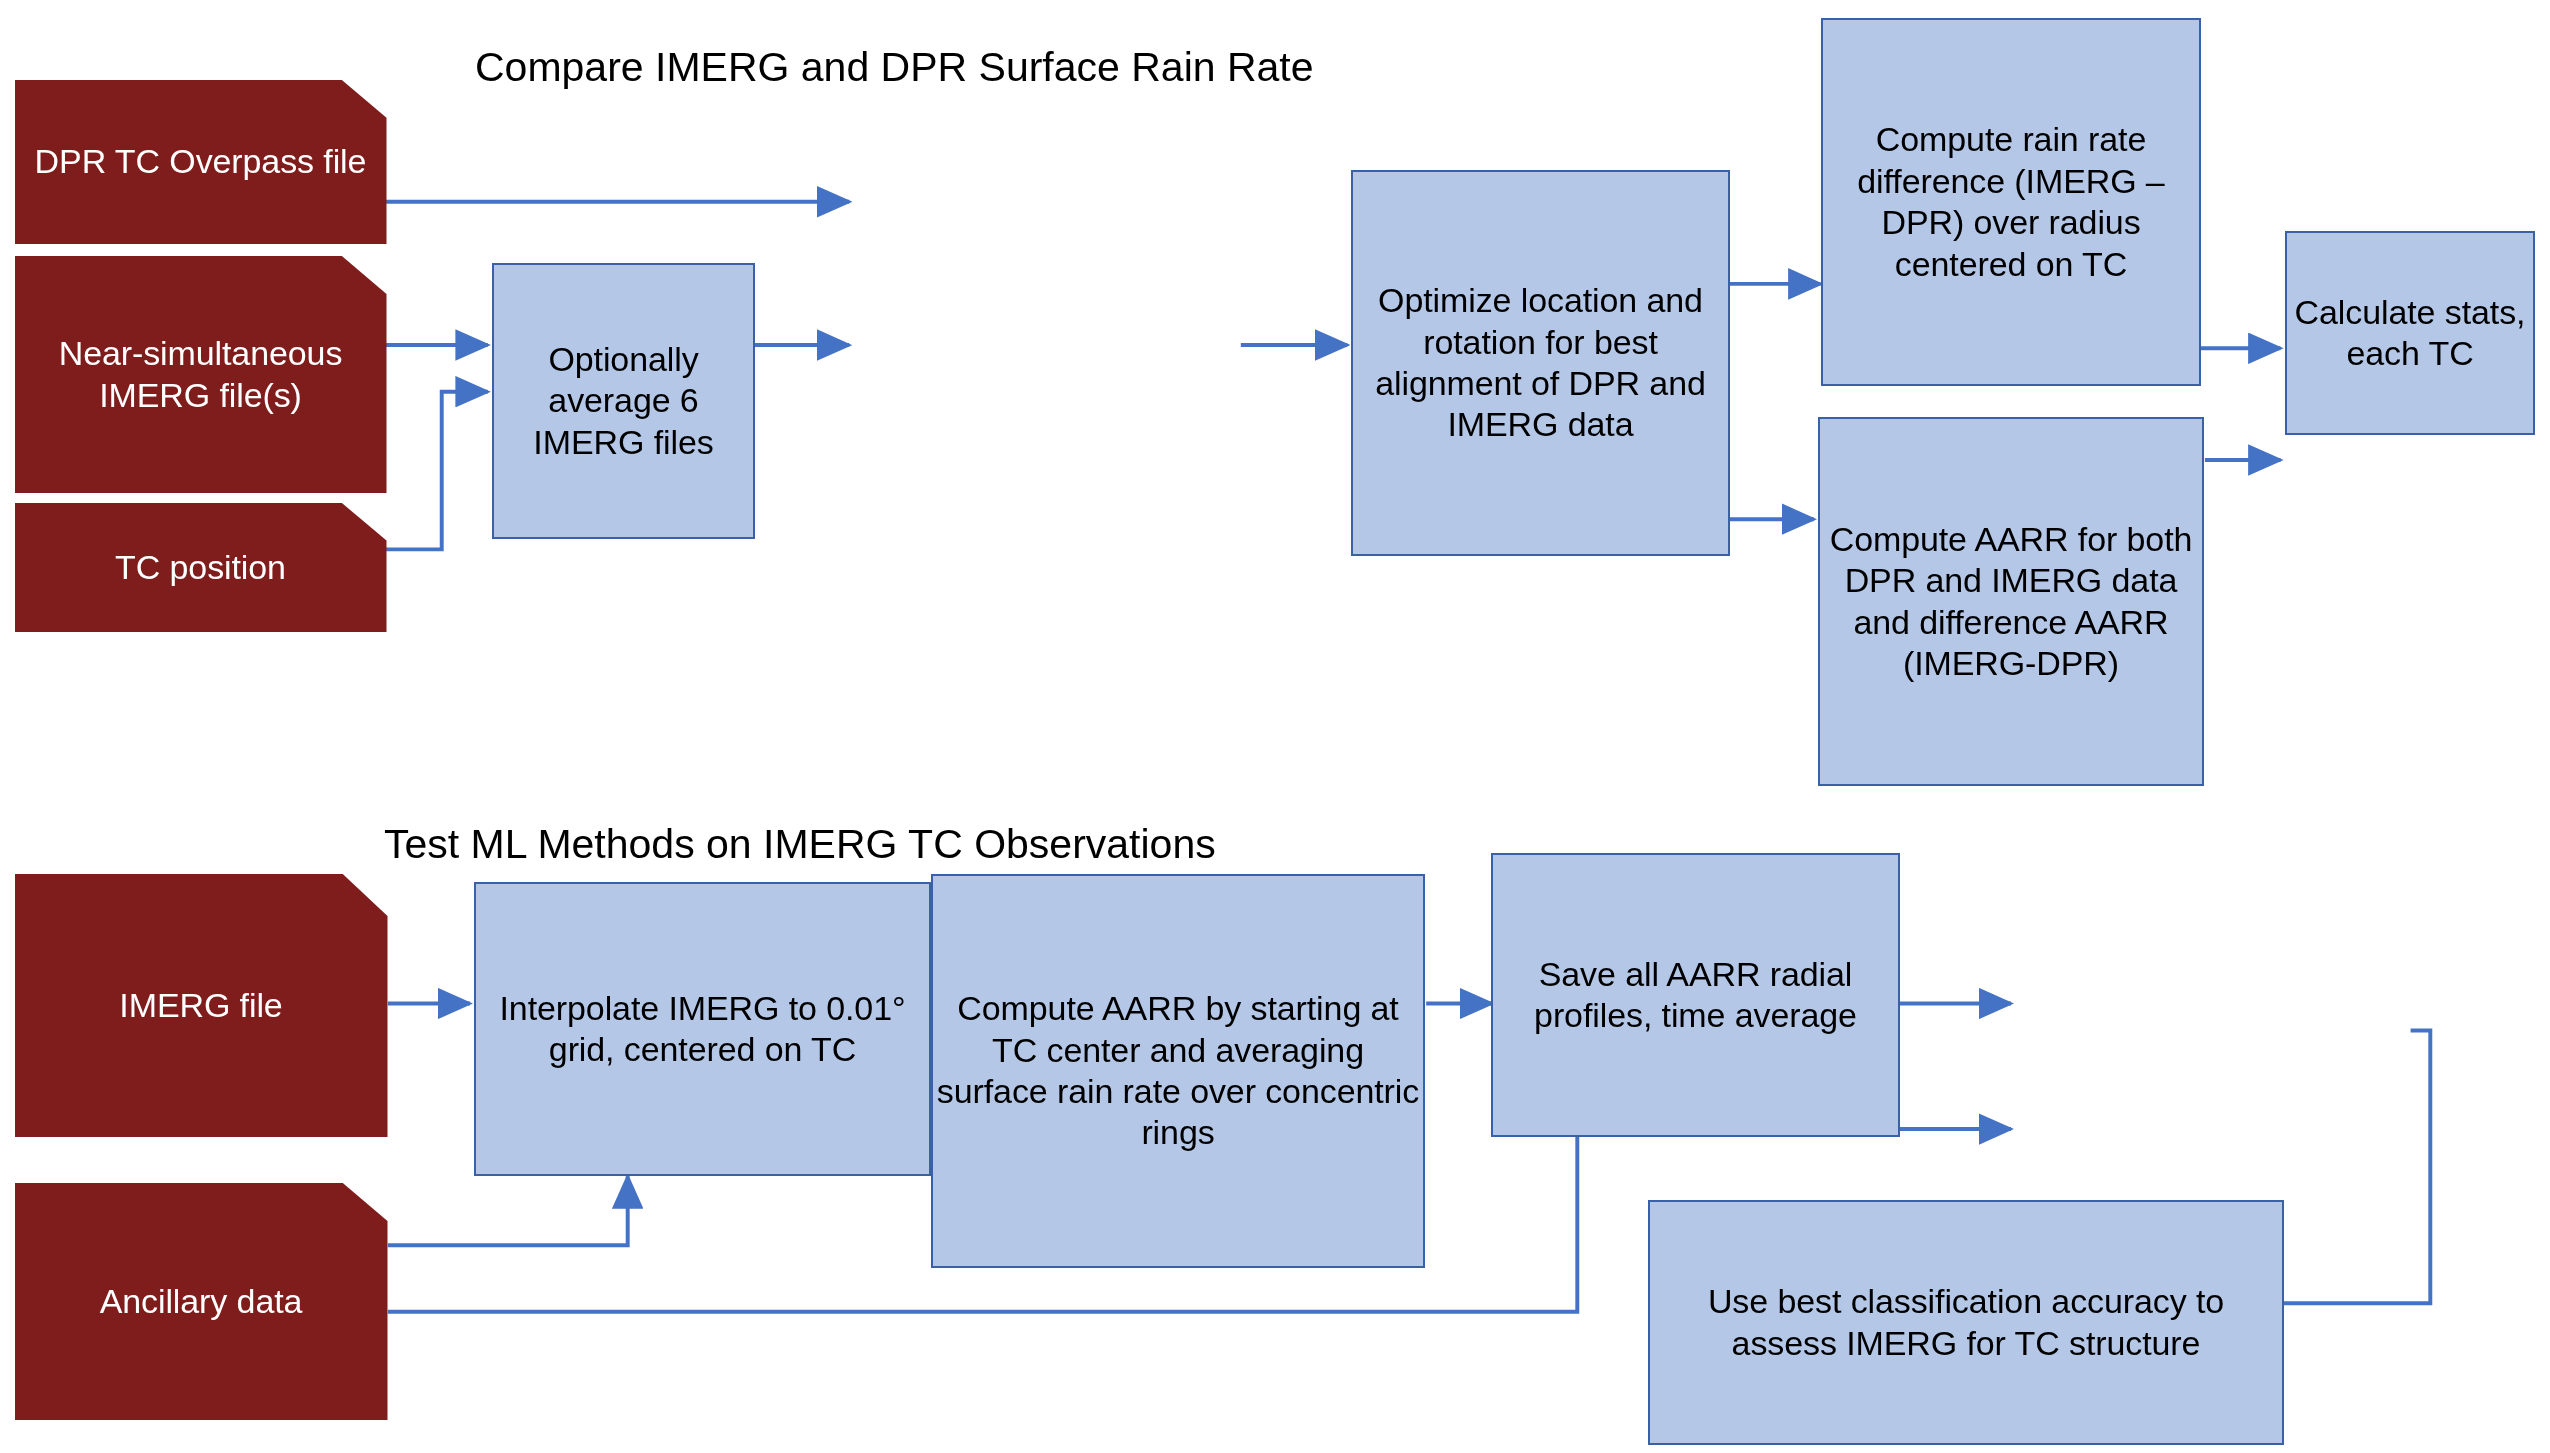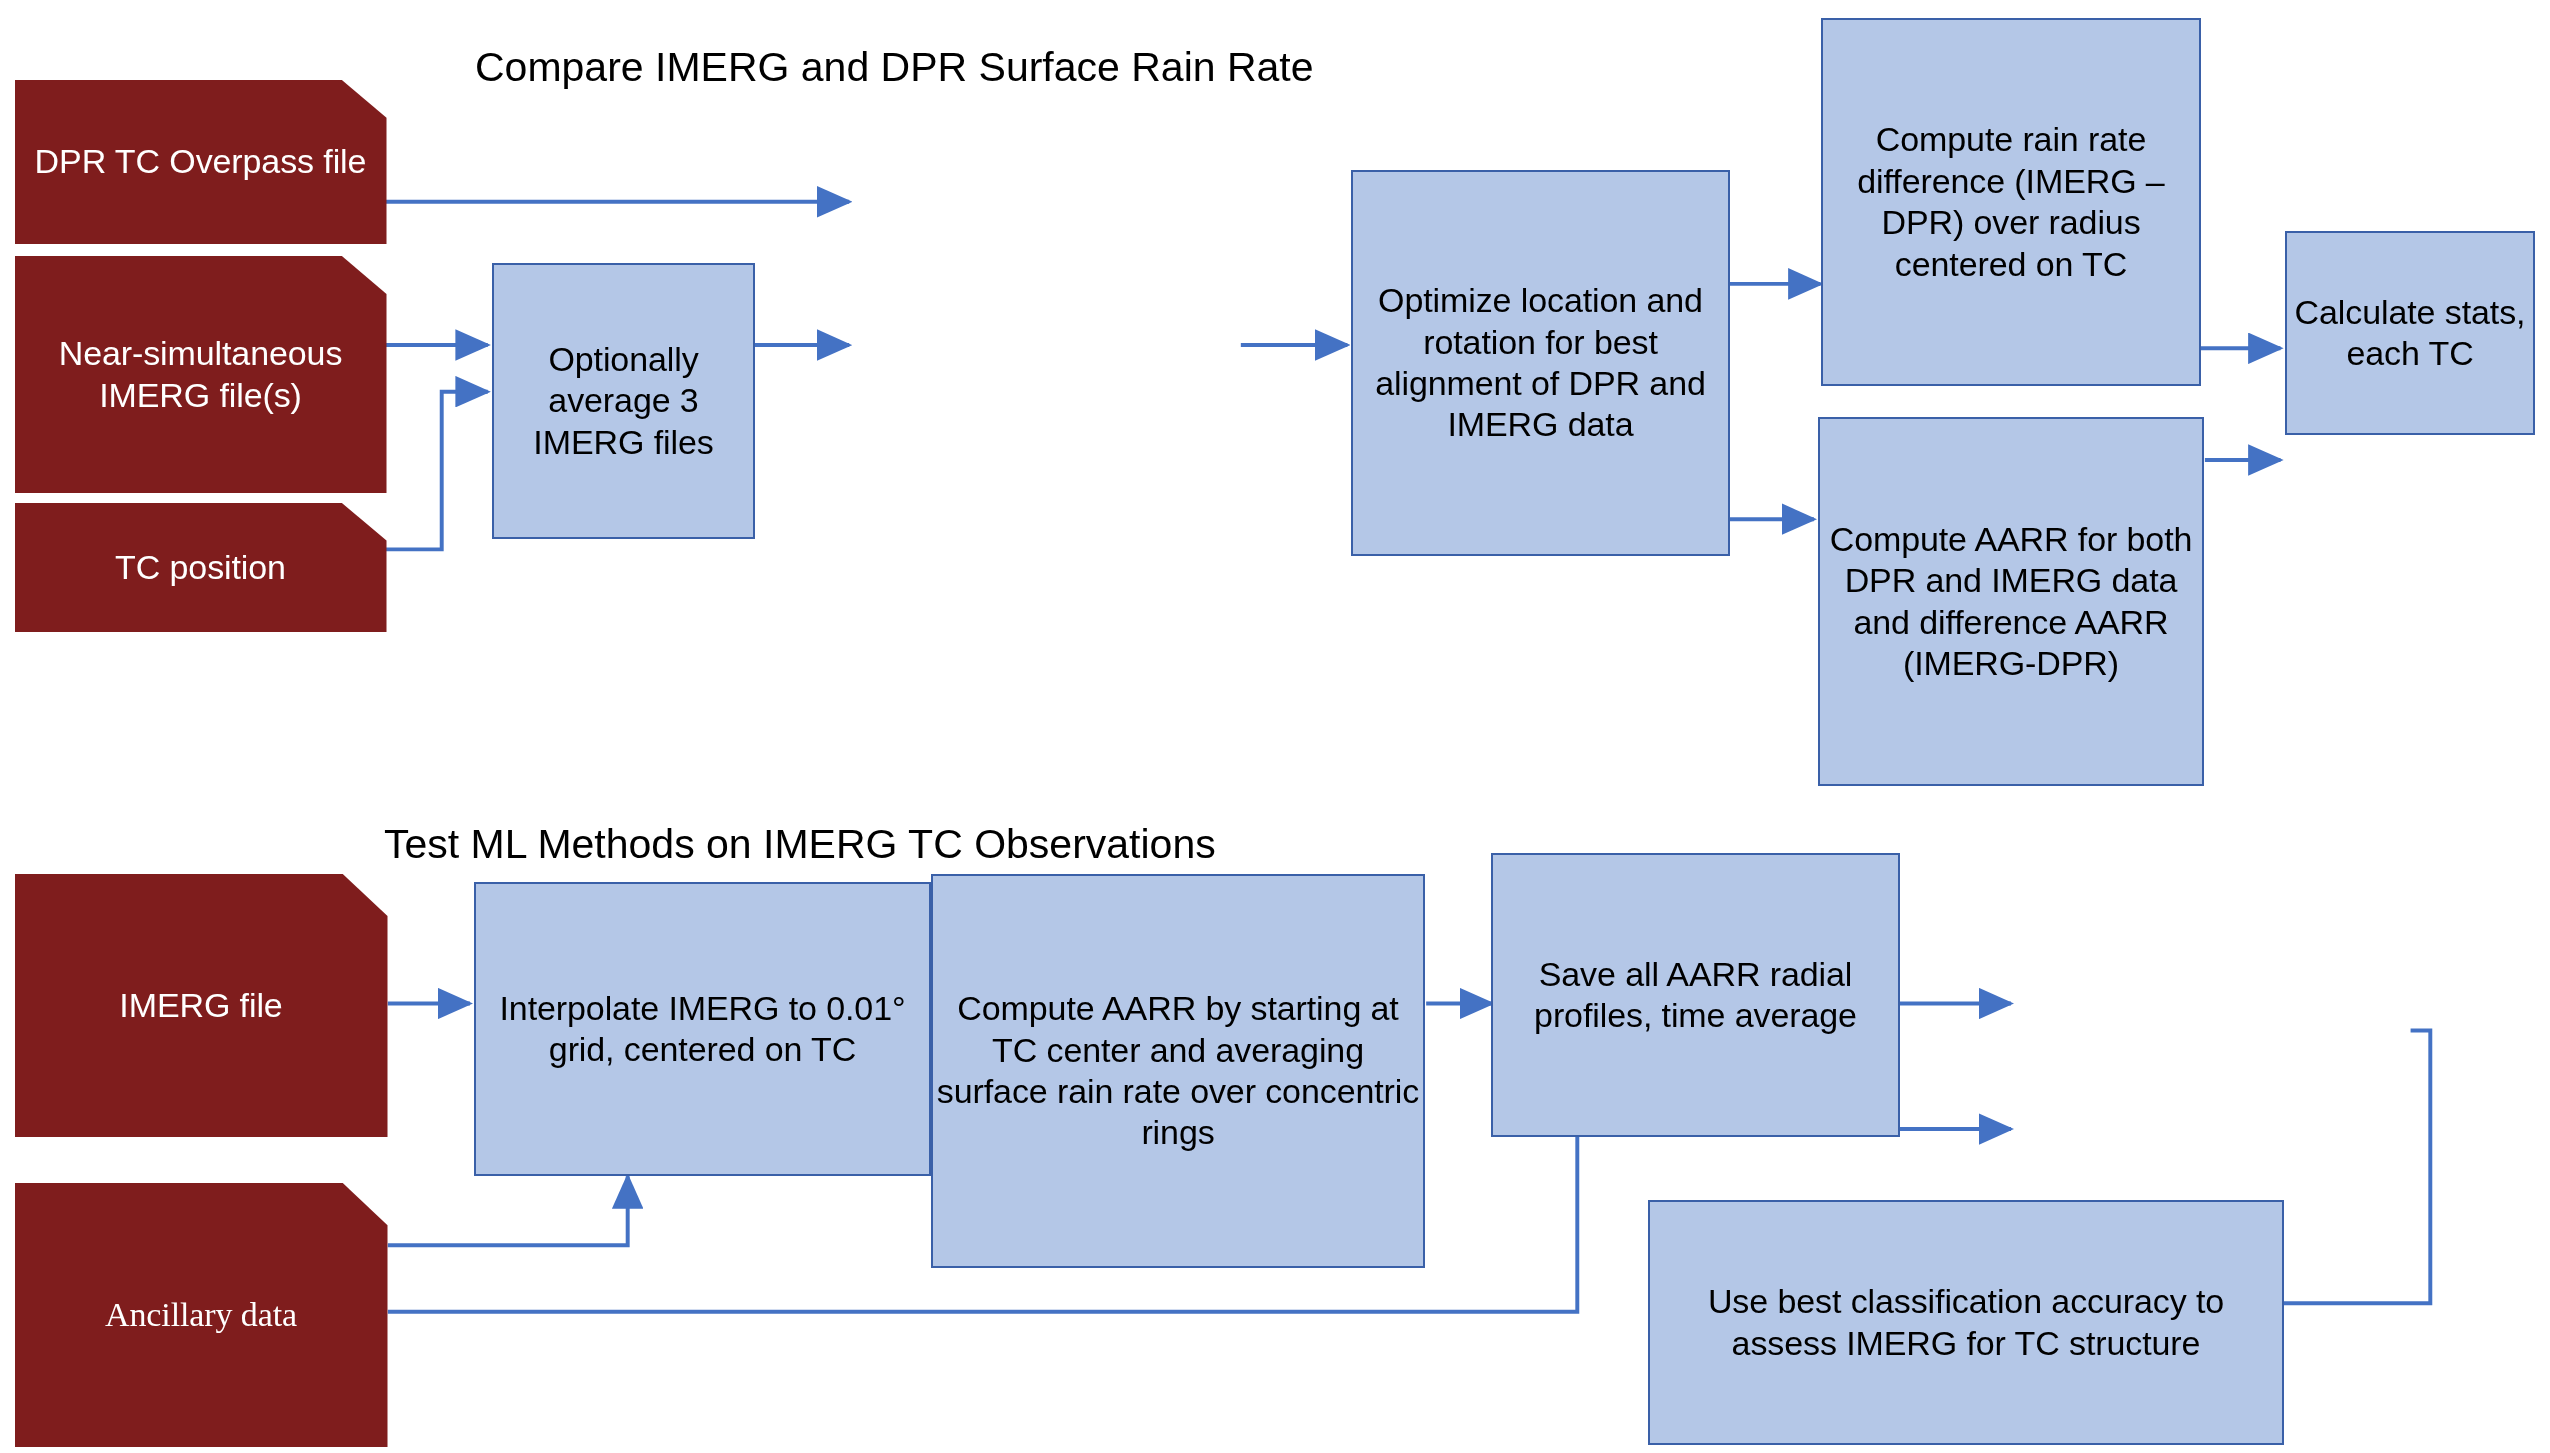--- a/index.html
+++ b/index.html
@@ -123,21 +123,21 @@
               clip-path: polygon(0 0, 88% 0, 100% 16%, 100% 100%, 0 100%);">
     <span>Near-simultaneous IMERG file(s)</span>
   </div>
 
   <div class="node data" style="left:14.5px; top:503px; width:372px; height:129px;
               clip-path: polygon(0 0, 88% 0, 100% 29%, 100% 100%, 0 100%);">
     <span>TC position</span>
   </div>
 
   <div class="node proc" style="left:492px; top:263px; width:263px; height:276px;">
-    <span>Optionally average 3 IMERG files</span>
+    <span>Optionally average 6 IMERG files</span>
   </div>
 
 
   <div class="node proc" style="left:1351px; top:170px; width:379px; height:386px;">
     <span>Optimize location and rotation for best alignment of DPR and IMERG data</span>
   </div>
 
   <div class="node proc" style="left:1821px; top:18.4px; width:380px; height:368px;">
     <span>Compute rain rate difference (IMERG – DPR) over radius centered on TC</span>
   </div>
@@ -148,22 +148,22 @@
 
   <div class="node proc" style="left:2285px; top:231px; width:250px; height:204px;">
     <span>Calculate stats, each TC</span>
   </div>
 
   <div class="node data" style="left:14.5px; top:874px; width:373px; height:263px;
               clip-path: polygon(0 0, 88% 0, 100% 16%, 100% 100%, 0 100%);">
     <span>IMERG file</span>
   </div>
 
-  <div class="node data" style="left:14.5px; top:1183px; width:373px; height:264px;
-              clip-path: polygon(0 0, 88% 0, 100% 16%, 100% 100%, 0 100%); font-family: Liberation Serif, serif;">
+  <div class="node data" style="left:14.5px; top:1183px; width:373px; height:237px;
+              clip-path: polygon(0 0, 88% 0, 100% 16%, 100% 100%, 0 100%);">
     <span>Ancillary data</span>
   </div>
 
   <div class="node proc" style="left:474px; top:882px; width:457px; height:294px;">
     <span>Interpolate IMERG to 0.01° grid, centered on TC</span>
   </div>
 
   <div class="node proc" style="left:931px; top:874px; width:494px; height:394px;">
     <span>Compute AARR by starting at TC center and averaging surface rain rate over concentric rings</span>
   </div>

